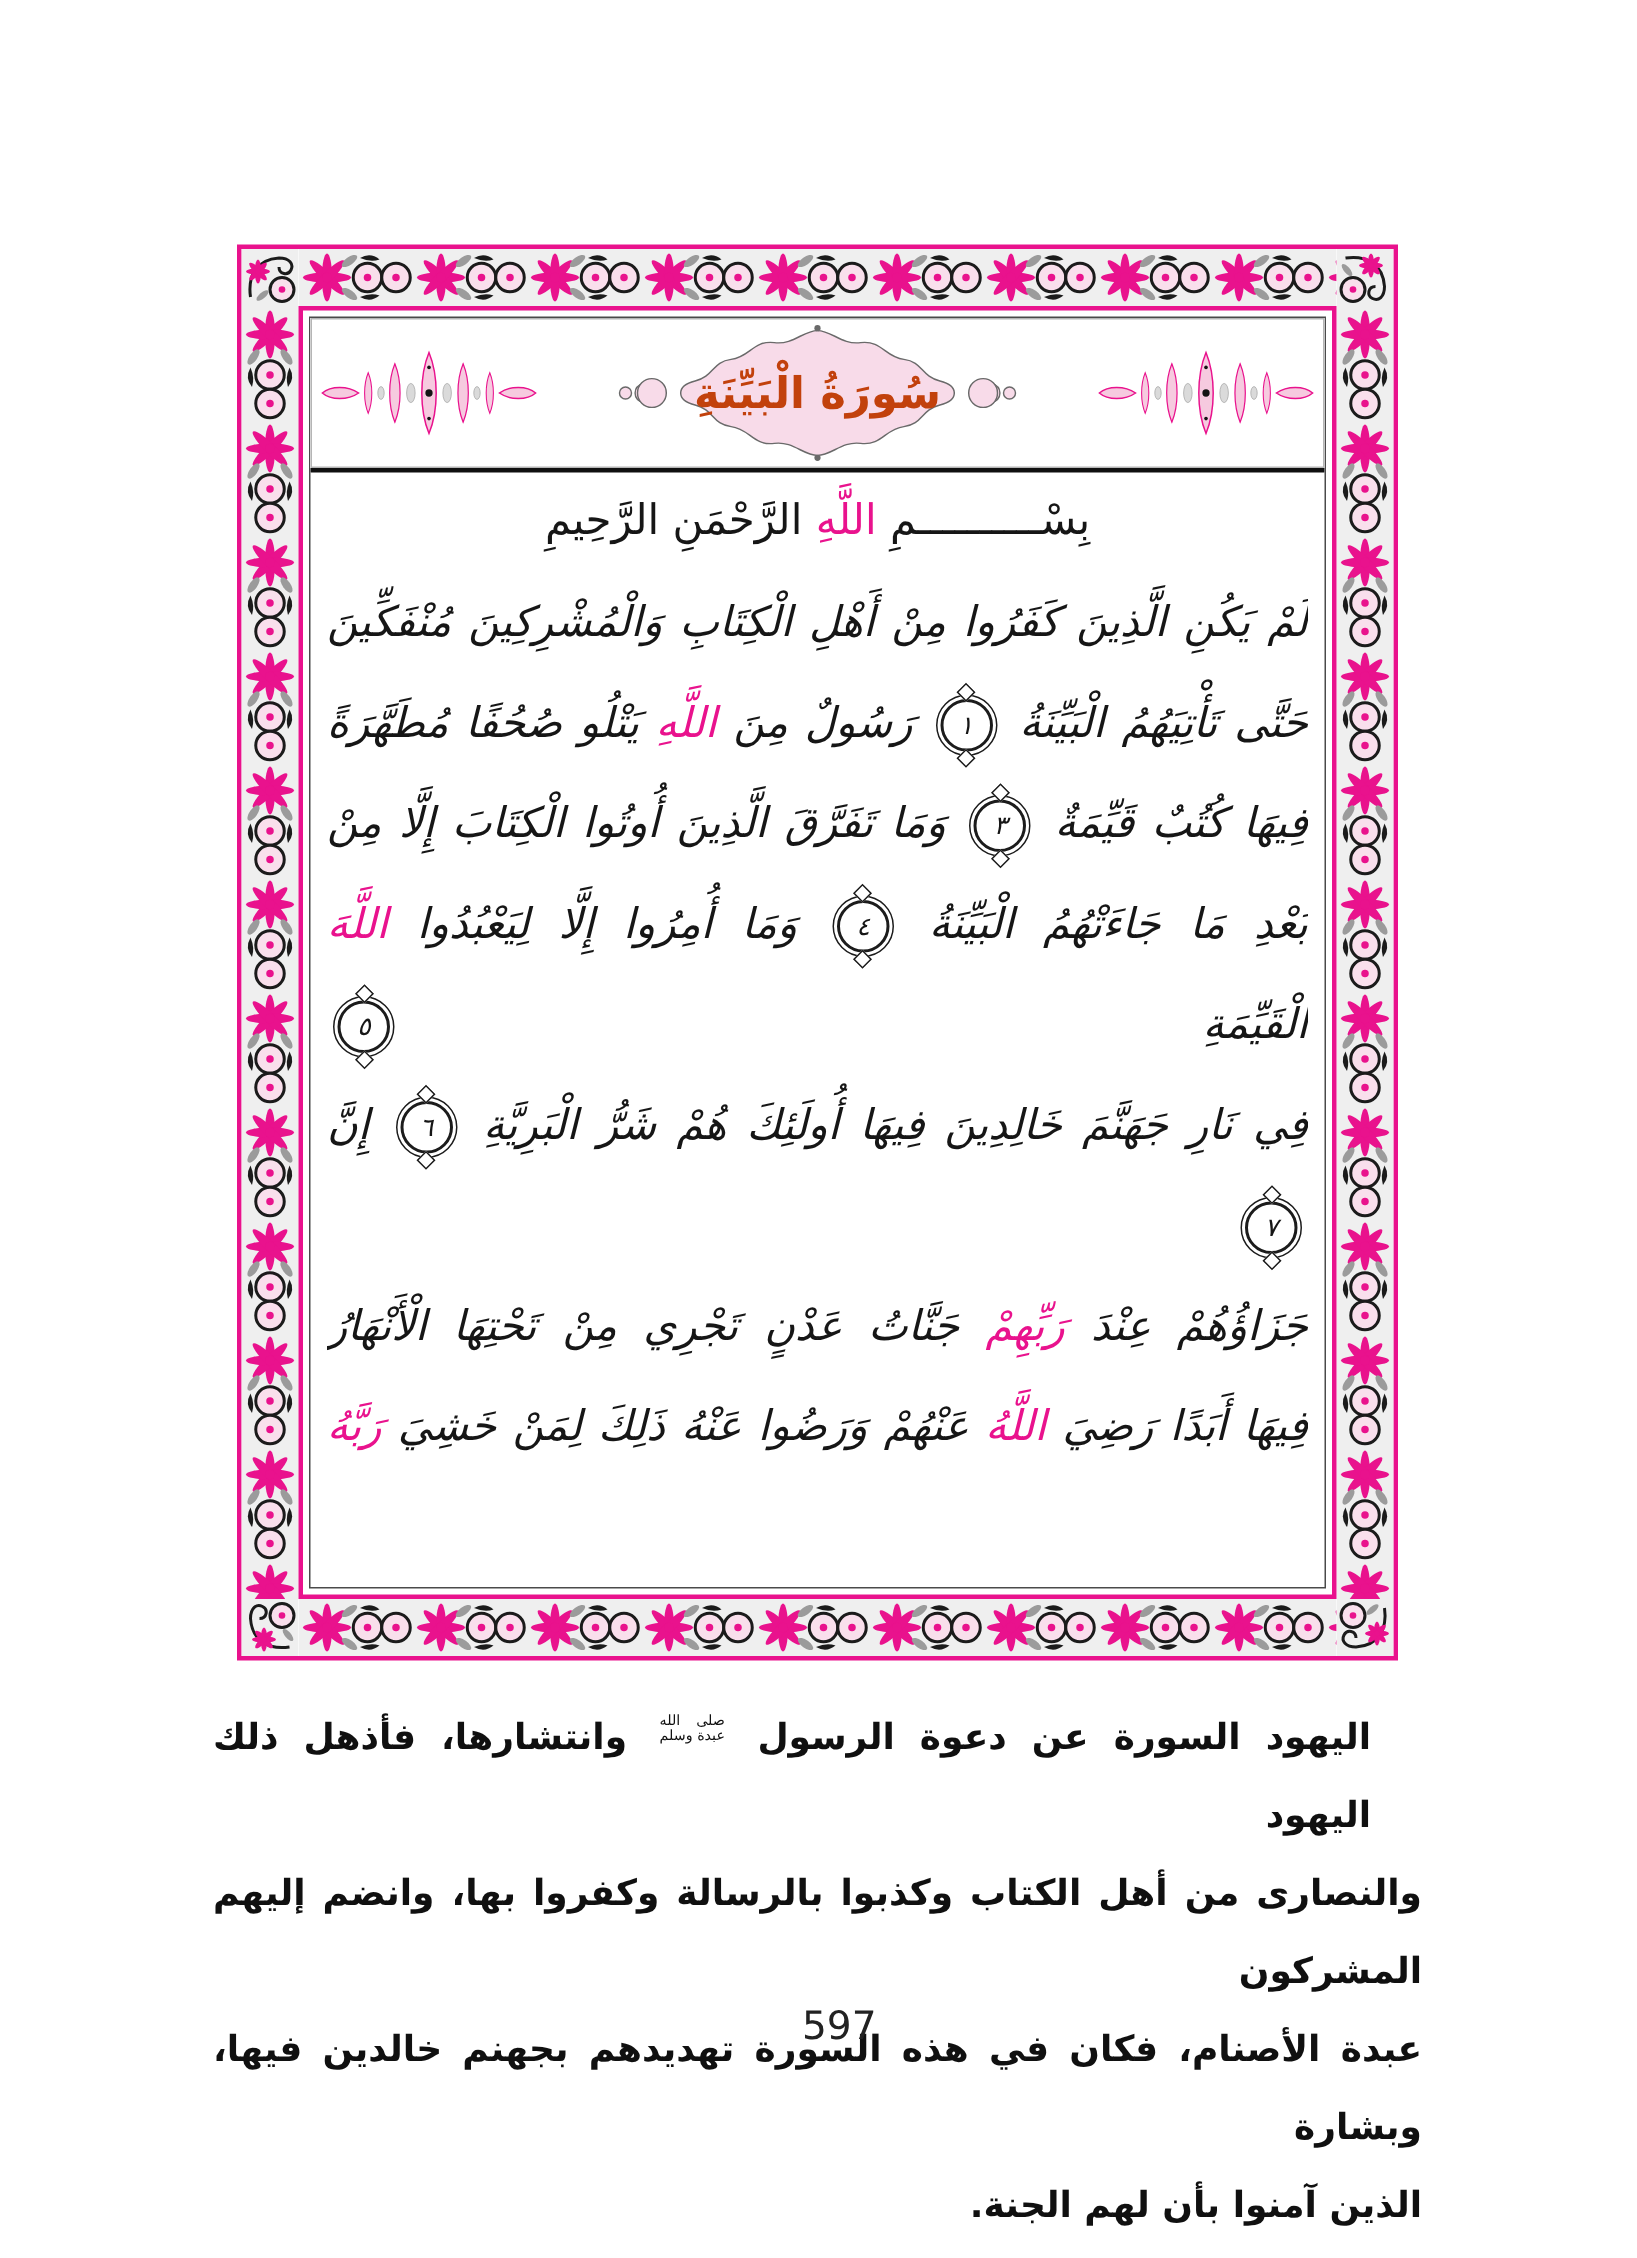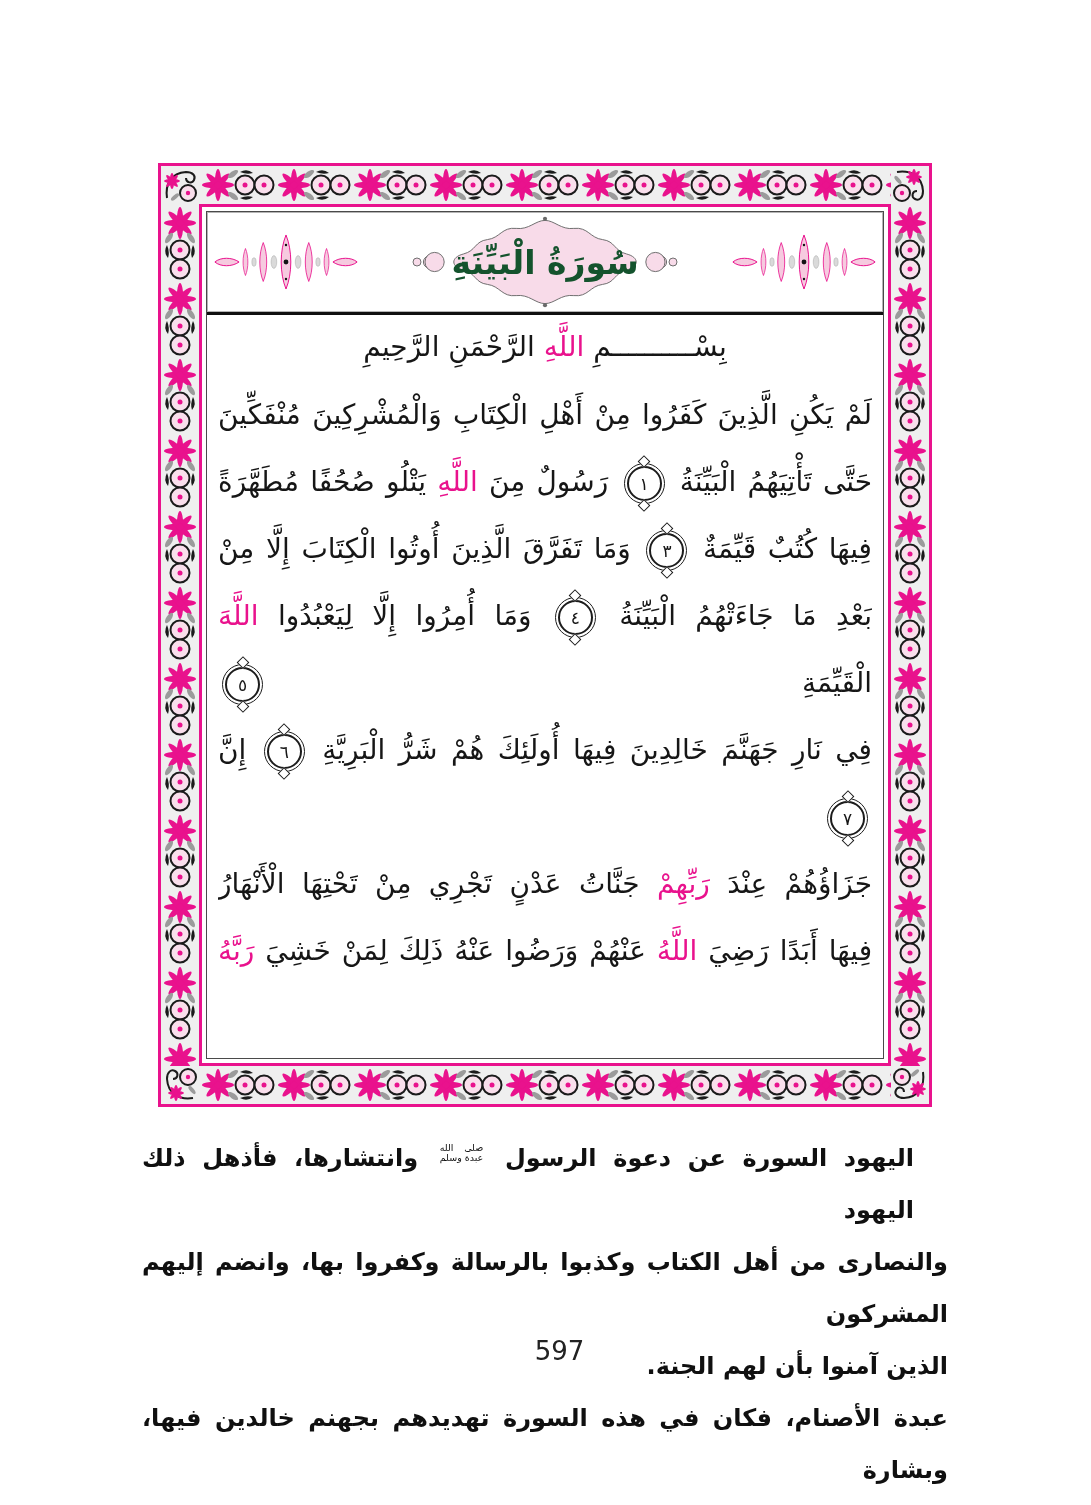--- a/index.html
+++ b/index.html
@@ -21,29 +21,29 @@
 
   
   .inner-frame{position:absolute;left:206px;top:211px;width:678px;height:848px;
                border:1.5px solid #4a4a4a;background:#fff;box-sizing:border-box;}
   .title-band{position:relative;height:100px;border-bottom:3.5px solid #101010;
               display:flex;align-items:center;justify-content:center;background:#fff;
               box-shadow:inset 0 0 0 1px #b5b5b5;}
   .cartouche-wrap{position:relative;width:352px;height:96px;flex:0 0 auto;}
   .cartouche-wrap svg{display:block;width:352px;height:96px;}
   .surah-title{position:absolute;inset:0;display:flex;align-items:center;justify-content:center;
-               direction:rtl;font-weight:bold;font-size:33px;color:#14532d;letter-spacing:0;}
+               direction:rtl;font-weight:bold;font-size:29px;color:#c2410c;letter-spacing:0;}
   .flourish{position:absolute;top:50%;transform:translateY(-50%);}
   .flourish.fl-left{left:4px;} .flourish.fl-right{right:4px;}
 
   .bismillah{height:64px;line-height:64px;text-align:center;direction:rtl;
              font-size:28px;color:#161616;white-space:nowrap;}
   .bismillah .hl{color:#E9128D;}
 
-  .qlines{padding:2px 11px 0 11px;}
+  .qlines{padding:2px 11px 0 11px;font-style:italic;}
   .qline{height:67px;line-height:67px;font-size:28px;direction:rtl;
          text-align:justify;text-align-last:justify;overflow:hidden;color:#161616;}
   .qline .hl{color:#E9128D;}
 
   
   .vmark{display:inline-flex;align-items:center;justify-content:center;
          width:31px;height:31px;border:2px solid #1c1c1c;border-radius:50%;
          outline:1.5px solid #1c1c1c;outline-offset:2.5px;background:#fff;
          vertical-align:middle;position:relative;margin:0 7px;line-height:normal;}
   .vmark::before,.vmark::after{content:"";position:absolute;left:50%;width:7px;height:7px;
@@ -268,17 +268,17 @@
           <span class="vnum">٧</span>
         </span></div>
       <div class="qline"><span>جَزَاؤُهُمْ عِنْدَ</span> <span class="hl">رَبِّهِمْ</span> <span>جَنَّاتُ عَدْنٍ تَجْرِي مِنْ تَحْتِهَا الْأَنْهَارُ خَالِدِينَ</span></div>
       <div class="qline"><span>فِيهَا أَبَدًا رَضِيَ</span> <span class="hl">اللَّهُ</span> <span>عَنْهُمْ وَرَضُوا عَنْهُ ذَلِكَ لِمَنْ خَشِيَ</span> <span class="hl">رَبَّهُ</span> </div>
     </div>
 </div>
 
 <div class="commentary">
     <div class="cline first"><span>اليهود السورة عن دعوة الرسول</span> <span class="saw"><div>صلى الله</div><div>عبدة وسلم</div></span> <span>وانتشارها، فأذهل ذلك اليهود</span></div>
     <div class="cline"><span>والنصارى من أهل الكتاب وكذبوا بالرسالة وكفروا بها، وانضم إليهم المشركون</span></div>
+    <div class="cline"><span>عبدة الأصنام، فكان في هذه السورة تهديدهم بجهنم خالدين فيها، وبشارة</span></div>
     <div class="cline last"><span>الذين آمنوا بأن لهم الجنة.</span></div>
-    <div class="cline"><span>عبدة الأصنام، فكان في هذه السورة تهديدهم بجهنم خالدين فيها، وبشارة</span></div>
   </div>
 
 <div class="page-number">597</div>
 
 </body></html>

